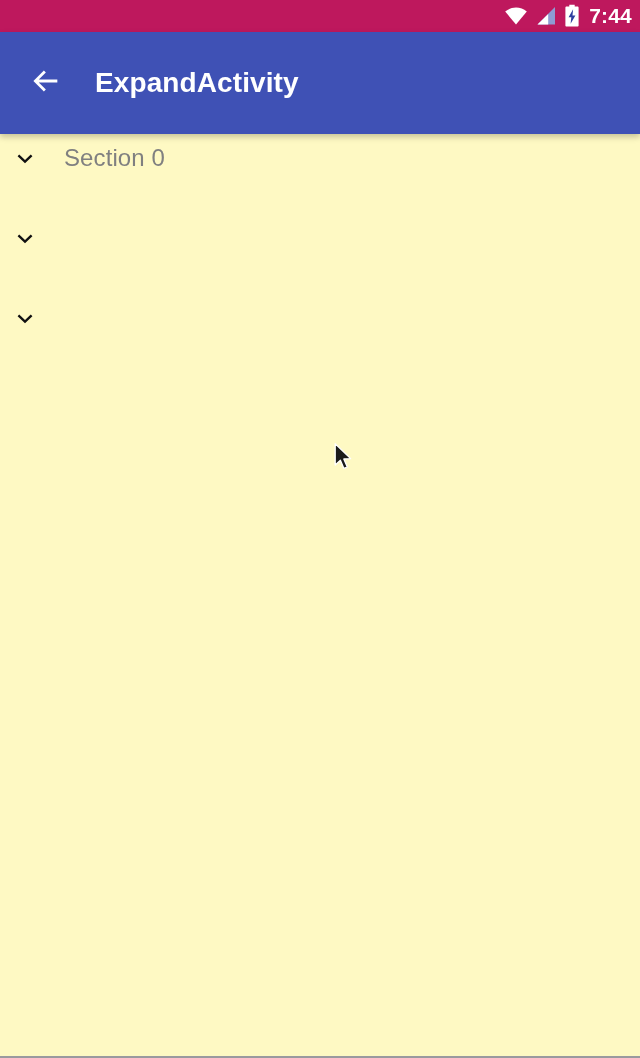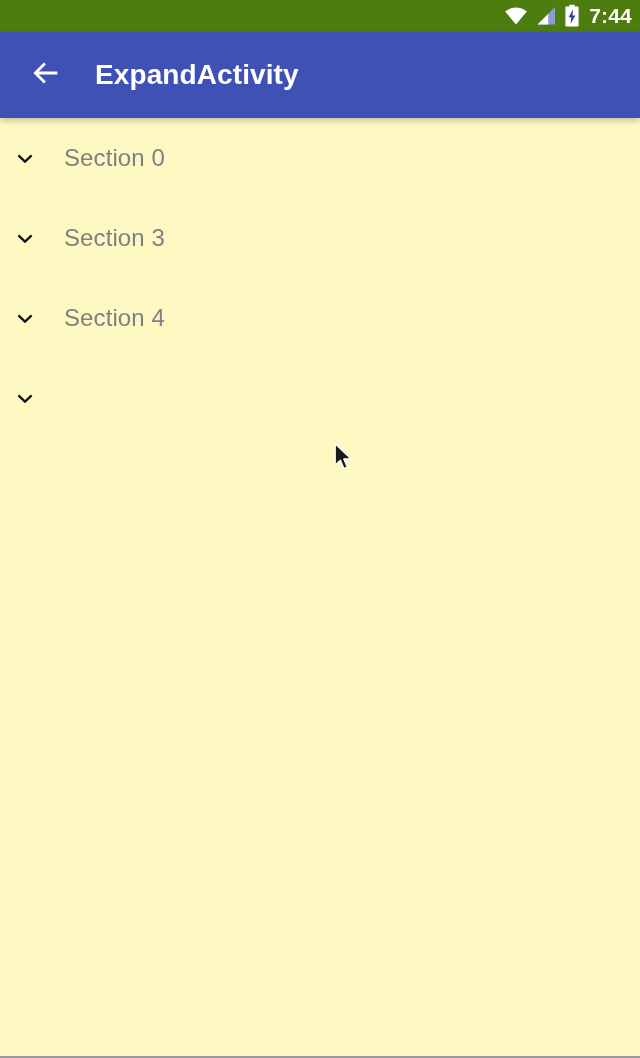--- a/index.html
+++ b/index.html
@@ -24,21 +24,21 @@
     overflow: hidden;
   }
 
   
   #status-bar {
     position: absolute;
     top: 0;
     left: 0;
     width: 640px;
     height: 32px;
-    background: #4d7c0f;
+    background: #be185d;
     display: flex;
     align-items: center;
     justify-content: flex-end;
     padding-right: 8px;
     box-sizing: border-box;
   }
   #status-bar .sb-icons {
     display: flex;
     align-items: center;
     gap: 7px;
@@ -55,21 +55,21 @@
     margin-left: 9px;
     line-height: 32px;
   }
 
   
   #app-bar {
     position: absolute;
     top: 32px;
     left: 0;
     width: 640px;
-    height: 86px;
+    height: 102px;
     background: #3f51b5;
     display: flex;
     align-items: center;
     box-shadow: 0 3px 6px rgba(0,0,0,0.22);
     z-index: 5;
   }
   #back-button {
     width: 56px;
     height: 56px;
     margin-left: 18px;
@@ -190,38 +190,29 @@
     </div>
 
 
 
     <div class="section-row">
       <span class="chevron-wrap">
         <svg width="24" height="24" viewBox="0 0 24 24">
           <path d="M6.2 8.6 L4.6 10.3 L12 17.3 L19.4 10.3 L17.8 8.6 L12 14.0 Z" fill="#111111"></path>
         </svg>
       </span>
-      <span class="section-label">Section 3</span>
-    </div>
+    </div>
+
 
     <div class="section-row">
       <span class="chevron-wrap">
         <svg width="24" height="24" viewBox="0 0 24 24">
           <path d="M6.2 8.6 L4.6 10.3 L12 17.3 L19.4 10.3 L17.8 8.6 L12 14.0 Z" fill="#111111"></path>
         </svg>
       </span>
-      <span class="section-label">Section 4</span>
-    </div>
-
-    <div class="section-row">
-      <span class="chevron-wrap">
-        <svg width="24" height="24" viewBox="0 0 24 24">
-          <path d="M6.2 8.6 L4.6 10.3 L12 17.3 L19.4 10.3 L17.8 8.6 L12 14.0 Z" fill="#111111"></path>
-        </svg>
-      </span>
     </div>
 
   </div>
 
   <div id="cursor">
     <svg width="22" height="30" viewBox="0 0 22 30">
       <path d="M1.2 0.8 L1.2 22.0 L6.4 17.2 L9.9 25.4 L13.3 24.0 L9.8 16.0 L16.6 15.6 Z" fill="#1a1a1a" stroke="#ffffff" stroke-width="1.3" stroke-linejoin="round"></path>
     </svg>
   </div>
 

